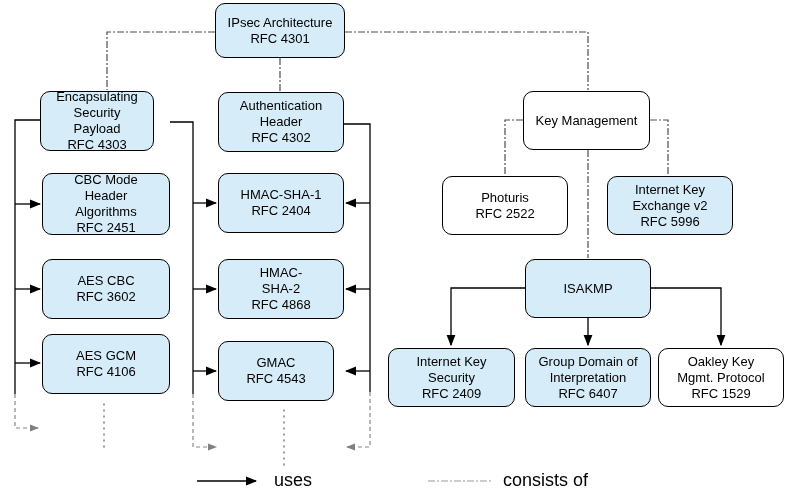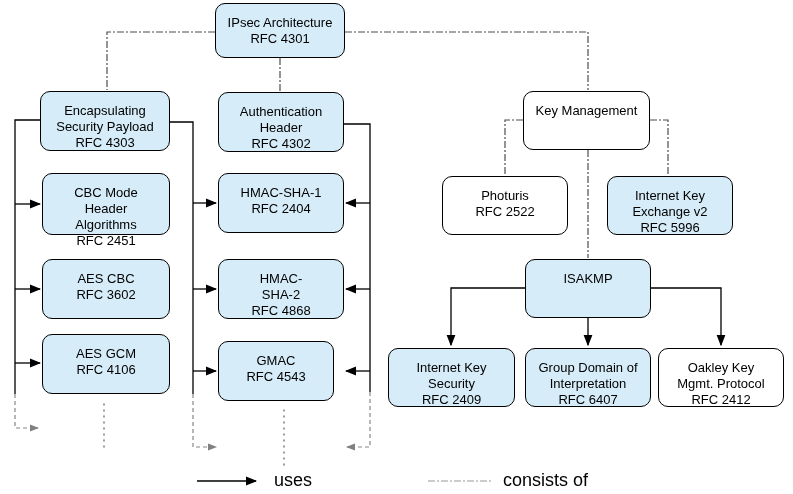--- a/index.html
+++ b/index.html
@@ -2,21 +2,21 @@
 <html><head>
 <meta charset="utf-8">
 <style>
   html,body{margin:0;padding:0;background:#fff;}
   .canvas{
     position:relative;width:793px;height:494px;background:#ffffff;
     font-family:"Liberation Sans",sans-serif;color:#000;overflow:hidden;
   }
   .wires{position:absolute;left:0;top:0;width:793px;height:494px;}
   .node{
-    position:absolute;display:flex;flex-direction:column;align-items:center;
+    position:absolute;display:flex;flex-direction:column;align-items:center;justify-content:center;
     border:1.4px solid #000;border-radius:10px;background:#d6edf9;
     font-size:13px;line-height:16px;text-align:center;box-sizing:border-box;padding:11px;
   }
   .node.white{background:#ffffff;}
   .legend-label{position:absolute;font-size:18px;line-height:16px;}
 </style>
 </head>
 <body>
 
 <div class="canvas">
@@ -76,21 +76,21 @@
     <g stroke="#999" stroke-width="1.2" fill="none" stroke-dasharray="7 2 2 2">
       <path d="M428,481 L492,481"></path>
     </g>
   </svg>
 
   <div class="node" style="left:215px;top:3px;width:130px;height:55px">
     <span>IPsec Architecture</span>
     <span>RFC 4301</span>
   </div>
 
-  <div class="node" style="left:40px;top:91px;width:130px;height:60px">
+  <div class="node" style="left:40px;top:91px;width:114px;height:60px">
     <span>Encapsulating</span>
     <span>Security Payload</span>
     <span>RFC 4303</span>
   </div>
 
   <div class="node" style="left:218px;top:92px;width:126px;height:60px">
     <span>Authentication</span>
     <span>Header</span>
     <span>RFC 4302</span>
   </div>
@@ -154,19 +154,19 @@
 
   <div class="node" style="left:525px;top:348px;width:126px;height:59px">
     <span>Group Domain of</span>
     <span>Interpretation</span>
     <span>RFC 6407</span>
   </div>
 
   <div class="node white" style="left:658px;top:348px;width:126px;height:59px">
     <span>Oakley Key</span>
     <span>Mgmt. Protocol</span>
-    <span>RFC 2412</span>
+    <span>RFC 1529</span>
   </div>
 
   <div class="legend-label" style="left:274px;top:472px">uses</div>
   <div class="legend-label" style="left:503px;top:472px">consists of</div>
 
 </div>
 
 </body></html>

